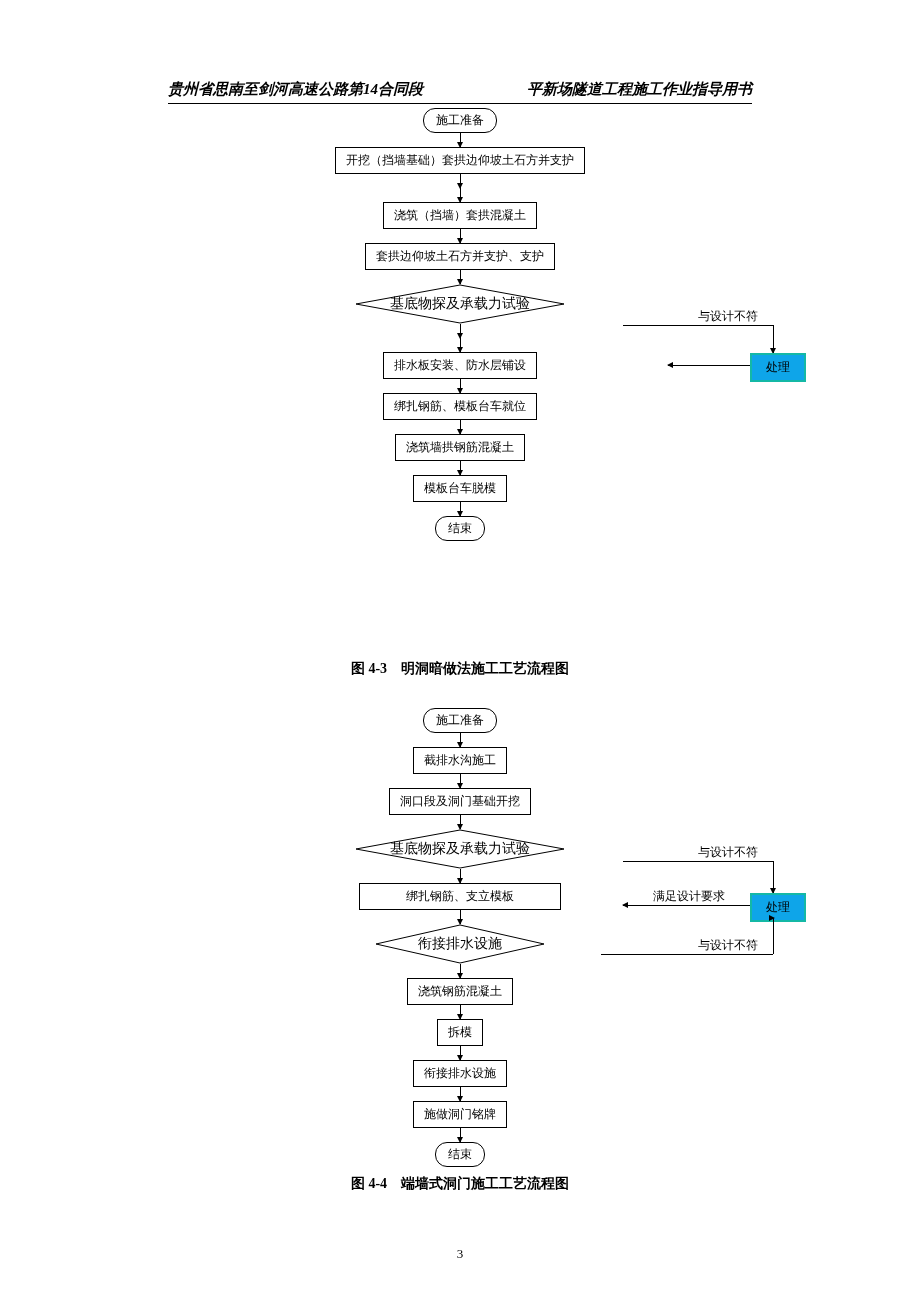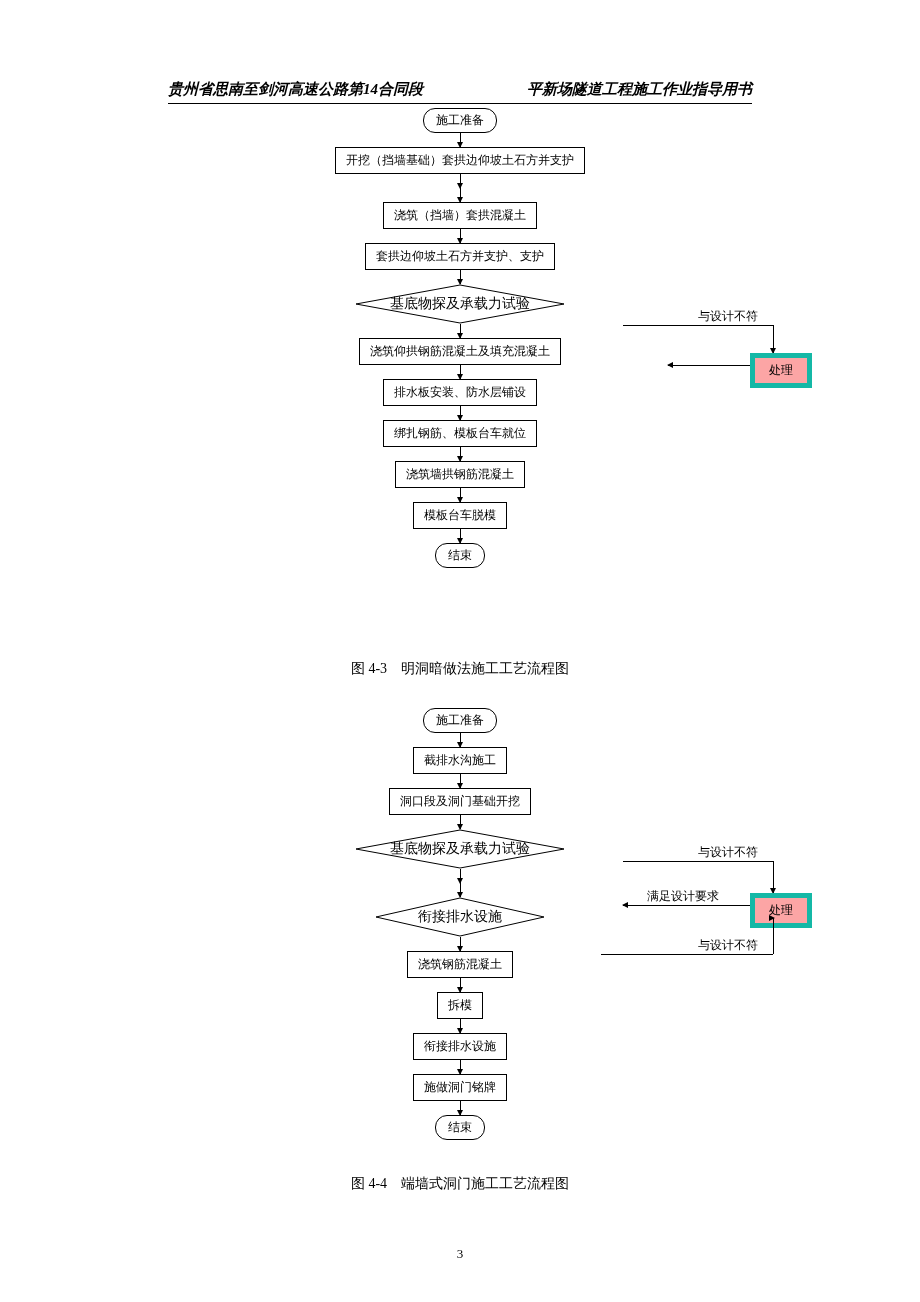--- a/index.html
+++ b/index.html
@@ -10,26 +10,26 @@
 .flow1{top:108px}
 .flow2{top:708px}
 .node{position:relative;background:#fff}
 .rect{border:1px solid #000;padding:4px 10px;font-size:12px;text-align:center;white-space:nowrap}
 .term{border:1px solid #000;border-radius:12px;padding:3px 12px;font-size:12px}
 .arrow{width:1px;height:14px;background:#000;position:relative}
 .arrow::after{content:"";position:absolute;bottom:-1px;left:-3px;border-left:3.5px solid transparent;border-right:3.5px solid transparent;border-top:6px solid #000}
 .diamond-wrap{position:relative;width:210px;height:40px}
 .diamond-wrap svg{position:absolute;top:0;left:0}
 .diamond-label{position:absolute;top:50%;left:50%;transform:translate(-50%,-50%);font-size:14px;white-space:nowrap}
-.caption{position:absolute;left:50%;transform:translateX(-50%);font-weight:normal;font-size:14px}
+.caption{position:absolute;left:50%;transform:translateX(-50%);font-weight:bold;font-size:14px}
 .cap1{top:660px}
 .cap2{top:1175px}
 .side-branch{position:absolute}
 .side-label{font-size:12px;position:absolute;white-space:nowrap}
-.proc-box{border:5px solid #14b8a6;padding:4px 14px;font-size:12px;background:#fca5a5;position:absolute}
+.proc-box{border:2px solid #14b8a6;padding:4px 14px;font-size:12px;background:#0ea5e9;position:absolute}
 .hline{position:absolute;height:1px;background:#000}
 .vline{position:absolute;width:1px;background:#000}
 .arr-l::after{content:"";position:absolute;left:-1px;top:-3px;border-top:3.5px solid transparent;border-bottom:3.5px solid transparent;border-right:6px solid #000}
 .arr-r::after{content:"";position:absolute;right:-1px;top:-3px;border-top:3.5px solid transparent;border-bottom:3.5px solid transparent;border-left:6px solid #000}
 .arr-d::after{content:"";position:absolute;bottom:-1px;left:-3px;border-left:3.5px solid transparent;border-right:3.5px solid transparent;border-top:6px solid #000}
 .pagenum{position:absolute;bottom:40px;left:50%;transform:translateX(-50%);font-size:13px}
 </style>
 </head>
 <body>
 
@@ -49,21 +49,20 @@
     <div class="arrow"></div>
     <div class="node rect">套拱边仰坡土石方并支护、支护</div>
     <div class="arrow"></div>
     <div class="diamond-wrap">
       <svg width="210" height="40" viewBox="0 0 210 40">
           <polygon points="105,1 209,20 105,39 1,20" fill="#fff" stroke="#000"></polygon>
         </svg>
       <span class="diamond-label">基底物探及承载力试验</span>
     </div>
     <div class="arrow"></div>
-    <div class="node rect">浇筑仰拱钢筋混凝土及填充混凝土</div>
     <div class="arrow"></div>
     <div class="node rect">排水板安装、防水层铺设</div>
     <div class="arrow"></div>
     <div class="node rect">绑扎钢筋、模板台车就位</div>
     <div class="arrow"></div>
     <div class="node rect">浇筑墙拱钢筋混凝土</div>
     <div class="arrow"></div>
     <div class="node rect">模板台车脱模</div>
     <div class="arrow"></div>
     <div class="node term">结束</div>
@@ -86,20 +85,21 @@
     <div class="arrow"></div>
     <div class="node rect">洞口段及洞门基础开挖</div>
     <div class="arrow"></div>
     <div class="diamond-wrap">
       <svg width="210" height="40" viewBox="0 0 210 40">
           <polygon points="105,1 209,20 105,39 1,20" fill="#fff" stroke="#000"></polygon>
         </svg>
       <span class="diamond-label">基底物探及承载力试验</span>
     </div>
     <div class="arrow"></div>
+    <div class="node rect" style="min-width:180px">绑扎钢筋、支立模板</div>
     <div class="arrow"></div>
     <div class="diamond-wrap" style="width:170px">
       <svg width="170" height="40" viewBox="0 0 170 40">
           <polygon points="85,1 169,20 85,39 1,20" fill="#fff" stroke="#000"></polygon>
         </svg>
       <span class="diamond-label">衔接排水设施</span>
     </div>
     <div class="arrow"></div>
     <div class="node rect">浇筑钢筋混凝土</div>
     <div class="arrow"></div>
@@ -111,21 +111,21 @@
     <div class="arrow"></div>
     <div class="node term">结束</div>
   </div>
 
   <div class="side-branch" style="top:846px;left:565px;width:200px;height:130px">
     <div class="hline" style="top:15px;left:0;width:150px"></div>
     <span class="side-label" style="top:-2px;left:75px">与设计不符</span>
     <div class="vline arr-d" style="top:15px;left:150px;height:32px"></div>
     <div class="proc-box" style="top:47px;left:127px">处理</div>
     <div class="hline arr-l" style="top:59px;left:0;width:127px"></div>
-    <span class="side-label" style="top:42px;left:24px">满足设计要求</span>
+    <span class="side-label" style="top:42px;left:30px">满足设计要求</span>
 
     <div class="hline" style="top:108px;left:-22px;width:172px"></div>
     <span class="side-label" style="top:91px;left:75px">与设计不符</span>
     <div class="vline" style="top:72px;left:150px;height:36px"></div>
     <div class="hline arr-r" style="top:72px;left:150px;width:1px"></div>
   </div>
 
   <div class="caption cap2">图 4-4　端墙式洞门施工工艺流程图</div>
 
   <div class="pagenum">3</div>

